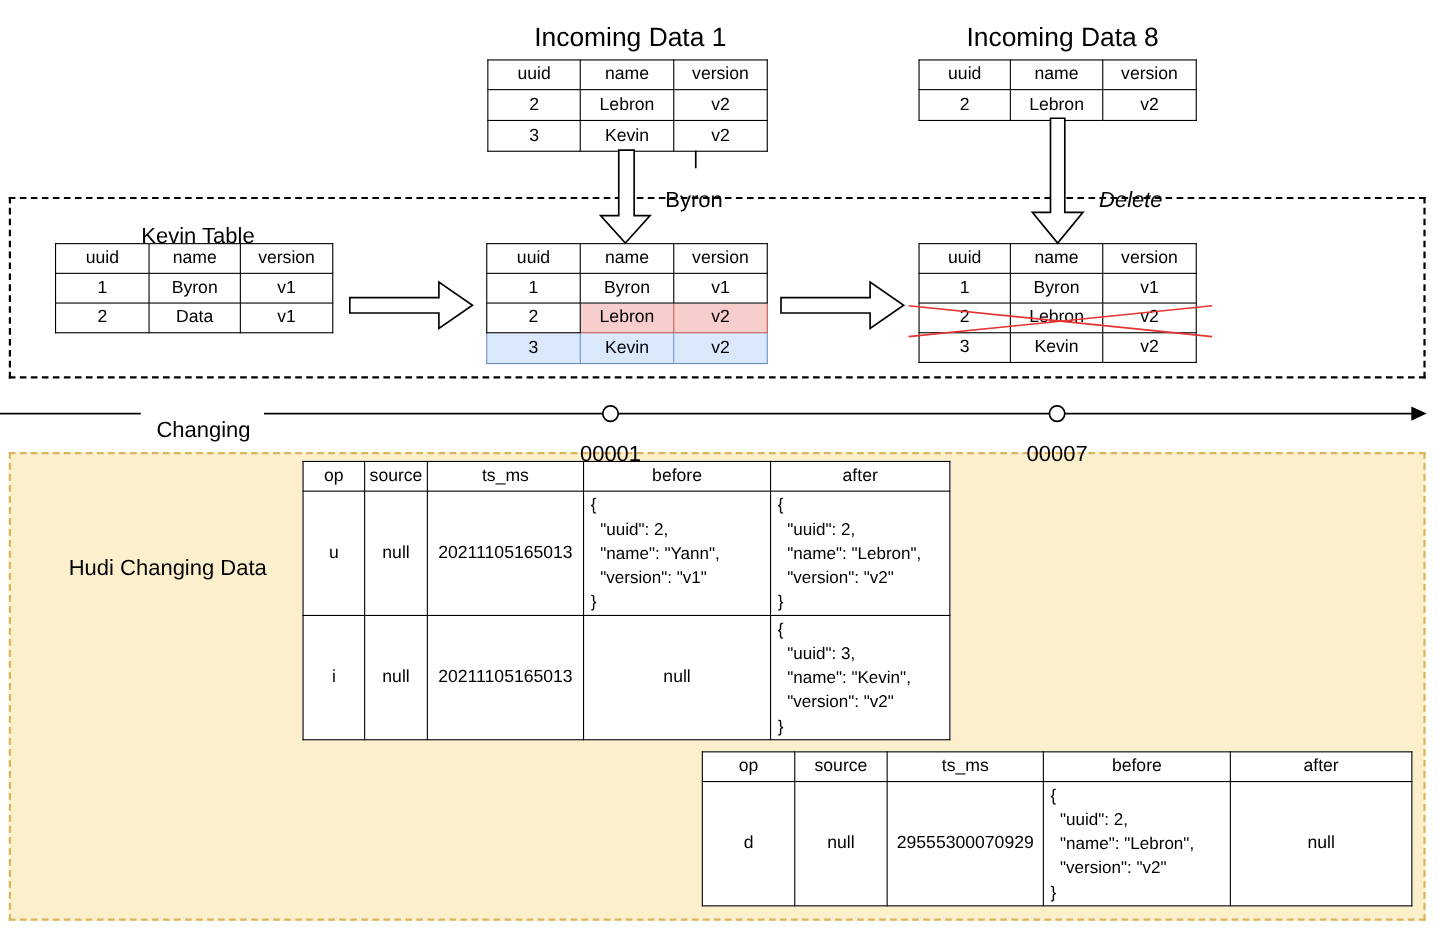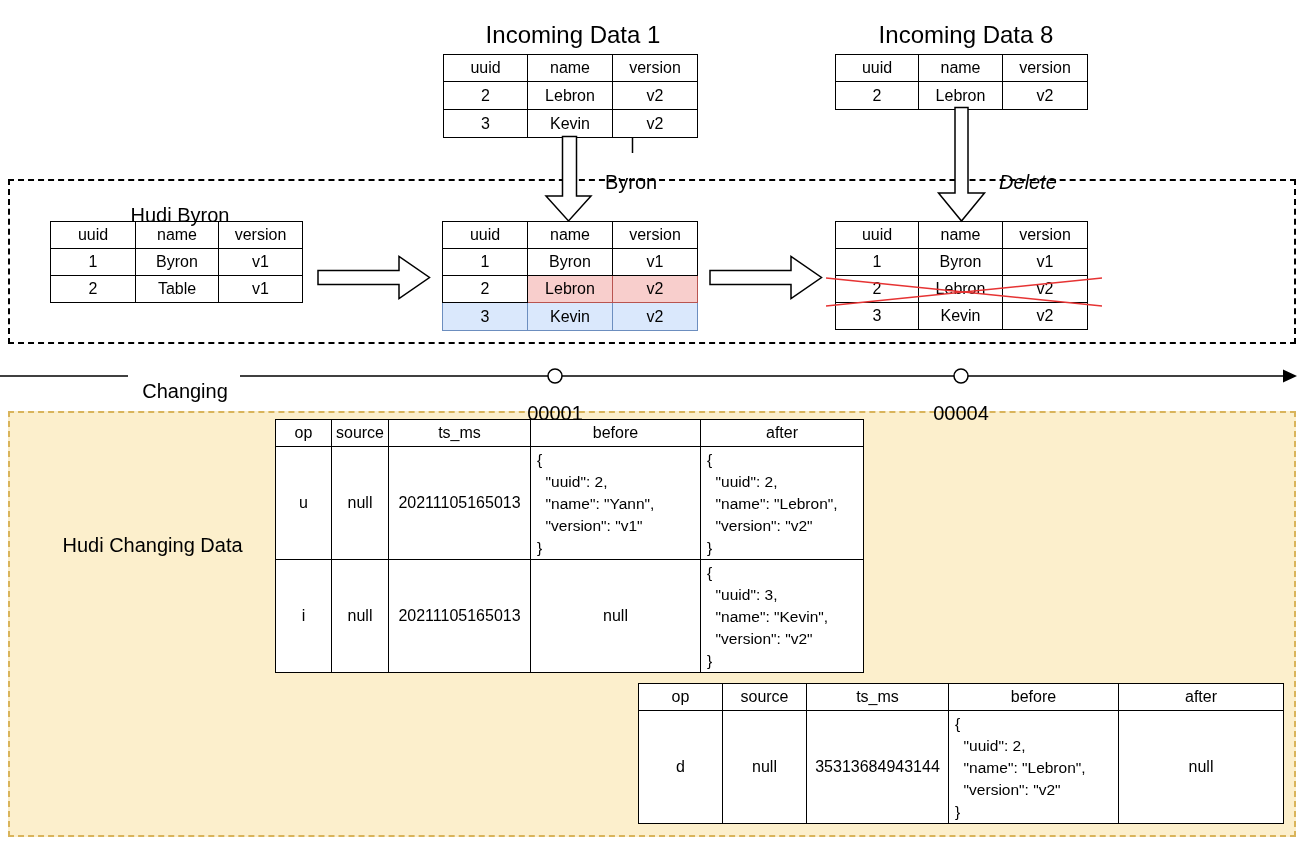--- a/index.html
+++ b/index.html
@@ -37,25 +37,25 @@
 
 <div class="canvas">
 
   <div class="box hudi-box" style="left:8px; top:179px; width:1288px; height:165px;"></div>
   <div class="box changing-box" style="left:8px; top:411px; width:1288px; height:426px;"></div>
 
   <div class="lbl title" style="left:423px; top:5px; width:300px;">Incoming Data 1</div>
   <div class="lbl title" style="left:816px; top:5px; width:300px;">Incoming Data 8</div>
   <div class="lbl sub" style="left:571px; top:155px; width:120px;">Byron</div>
   <div class="lbl sub" style="left:968px; top:155px; width:120px;font-style:italic;">Delete</div>
-  <div class="lbl sub" style="left:80px; top:188px; width:200px;">Hudi Byron</div>
+  <div class="lbl sub" style="left:80px; top:188px; width:200px;">Kevin Table</div>
   <div class="lbl sub" style="left:105px; top:364px; width:160px;">Changing</div>
   <div class="lbl sub" style="left:505px; top:386px; width:100px;">00001</div>
-  <div class="lbl sub" style="left:911px; top:386px; width:100px;">00004</div>
-  <div class="lbl sub" style="left:30px; top:518px; width:245px;">Hudi Changing Data</div>
+  <div class="lbl sub" style="left:911px; top:386px; width:100px;">00007</div>
+  <div class="lbl sub" style="left:30px; top:490px; width:245px;">Hudi Changing Data</div>
 
   <table class="dgm" style="left:443px; top:54px;">
     <colgroup>
         <col style="width:84px">
         <col style="width:85px">
         <col style="width:85px">
       </colgroup>
     <tbody>
         <tr style="height:27px">
       <th>uuid</th>
@@ -107,21 +107,21 @@
       <th>name</th>
       <th>version</th>
     </tr>
     <tr style="height:27px">
       <td>1</td>
       <td>Byron</td>
       <td>v1</td>
     </tr>
     <tr style="height:27px">
       <td>2</td>
-      <td>Table</td>
+      <td>Data</td>
       <td>v1</td>
     </tr>
   </tbody>
     </table>
 
   <table class="dgm" style="left:442px; top:221px;">
     <colgroup>
         <col style="width:85px">
         <col style="width:85px">
         <col style="width:85px">
@@ -237,21 +237,21 @@
         <tr style="height:27px">
       <th>op</th>
       <th>source</th>
       <th>ts_ms</th>
       <th>before</th>
       <th>after</th>
     </tr>
     <tr style="height:110px">
       <td>d</td>
       <td>null</td>
-      <td>35313684943144</td>
+      <td>29555300070929</td>
       <td class="json">{
   "uuid": 2,
   "name": "Lebron",
   "version": "v2"
 }</td>
       <td>null</td>
     </tr>
   </tbody>
     </table>
 

